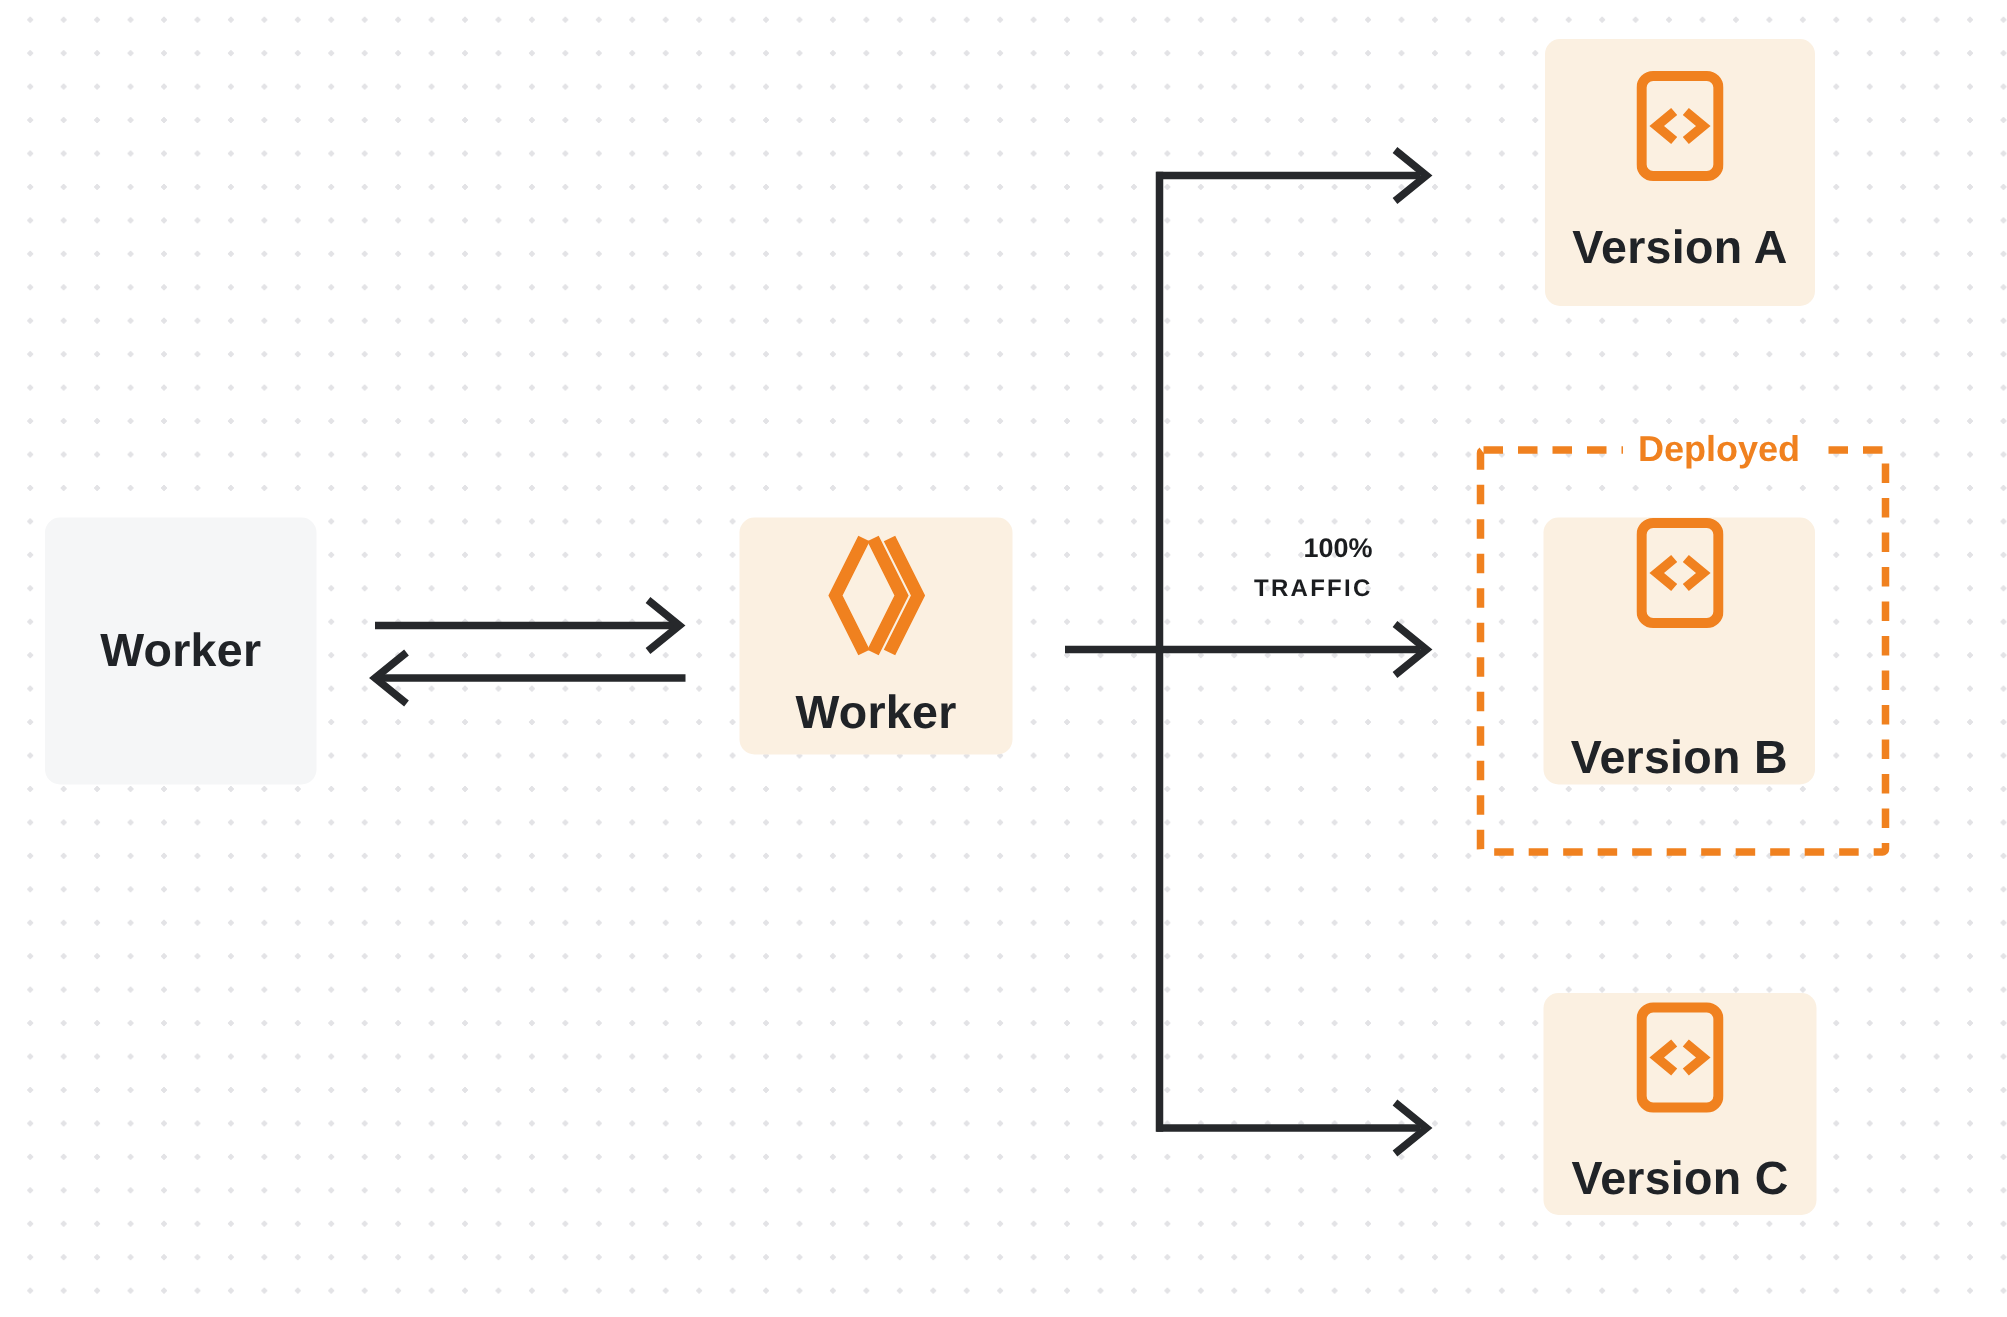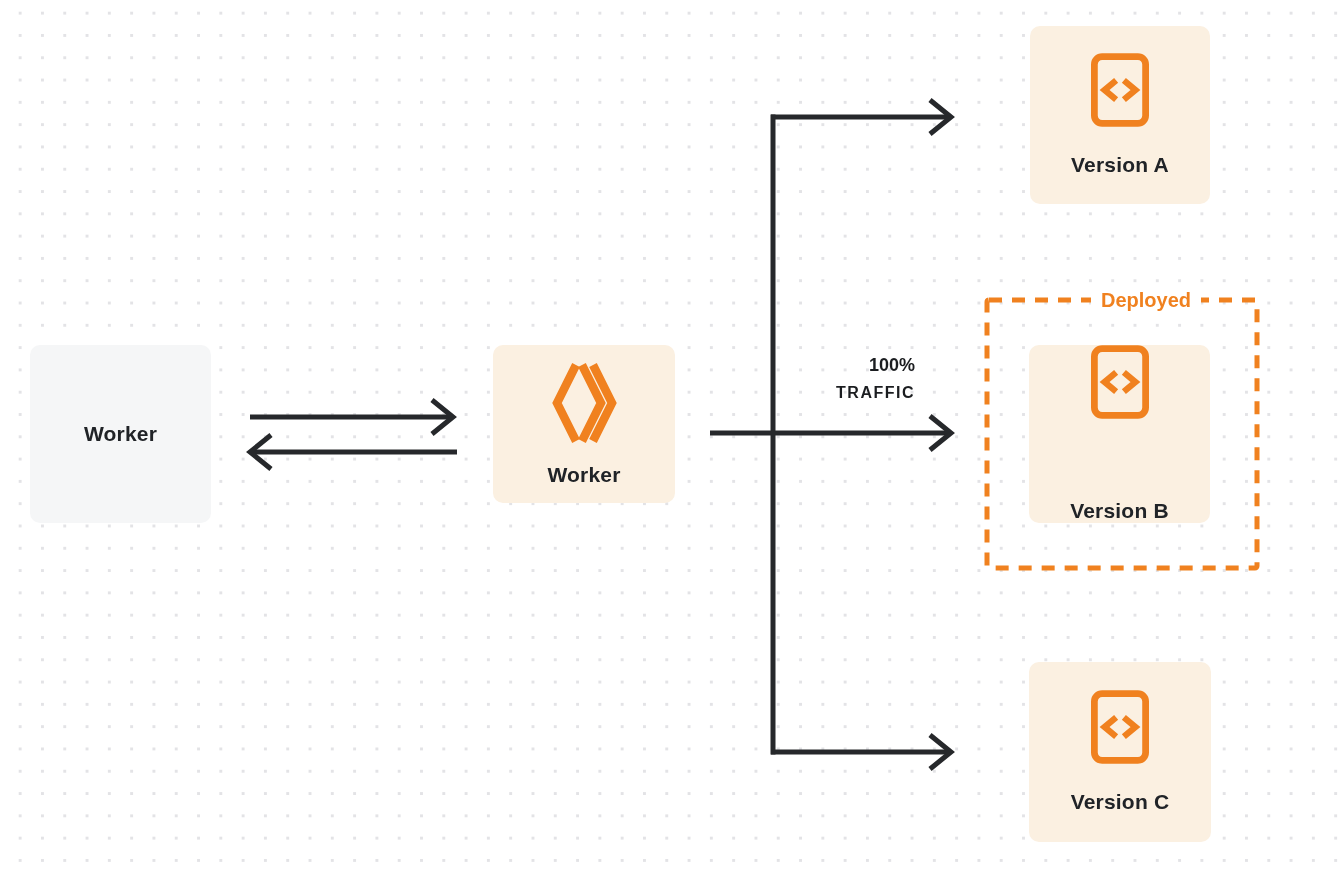--- a/index.html
+++ b/index.html
@@ -38,33 +38,33 @@
   }
   .node {
     position: absolute;
     border-radius: 10px;
     display: flex;
     flex-direction: column;
     align-items: center;
     justify-content: center;
   }
   .node .label {
-    font-size: 21px;
+    font-size: 31px;
     font-weight: 700;
     color: #202327;
     letter-spacing: 0.2px;
   }
   .node.cream { background: #fbf0e1; }
   .node.gray  { background: #f5f6f7; }
 
   .node-client   { left: 30px;   top: 345px; width: 181px; height: 178px; }
   .node-worker   { left: 493px;  top: 345px; width: 182px; height: 158px; gap: 18px; }
   .node-version-a{ left: 1030px; top: 26px;  width: 180px; height: 178px; gap: 26px; }
   .node-version-b{ left: 1029px; top: 345px; width: 181px; height: 178px; gap: 26px; justify-content: space-between; }
-  .node-version-c{ left: 1029px; top: 662px; width: 182px; height: 180px; gap: 26px; }
+  .node-version-c{ left: 1029px; top: 662px; width: 182px; height: 148px; gap: 26px; }
 
   .icon { display: block; }
   .icon-stroke {
     stroke: #f0811f;
     fill: none;
     stroke-linecap: butt;
     stroke-linejoin: miter;
   }
 
   .traffic-label {
@@ -80,21 +80,21 @@
   .traffic-label .word { font-size: 16px; line-height: 30px; letter-spacing: 1.5px; }
 
   .deployed-label {
     position: absolute;
     left: 1146px;
     top: 300px;
     transform: translate(-50%, -50%);
     background: #ffffff;
     padding: 1px 10px;
     color: #f0811f;
-    font-size: 20px;
+    font-size: 24px;
     font-weight: 700;
     white-space: nowrap;
   }
 </style>
 </head>
 <body>
 
 <div class="canvas">
 
   <svg class="connectors" viewBox="0 0 1338 878" xmlns="http://www.w3.org/2000/svg">

